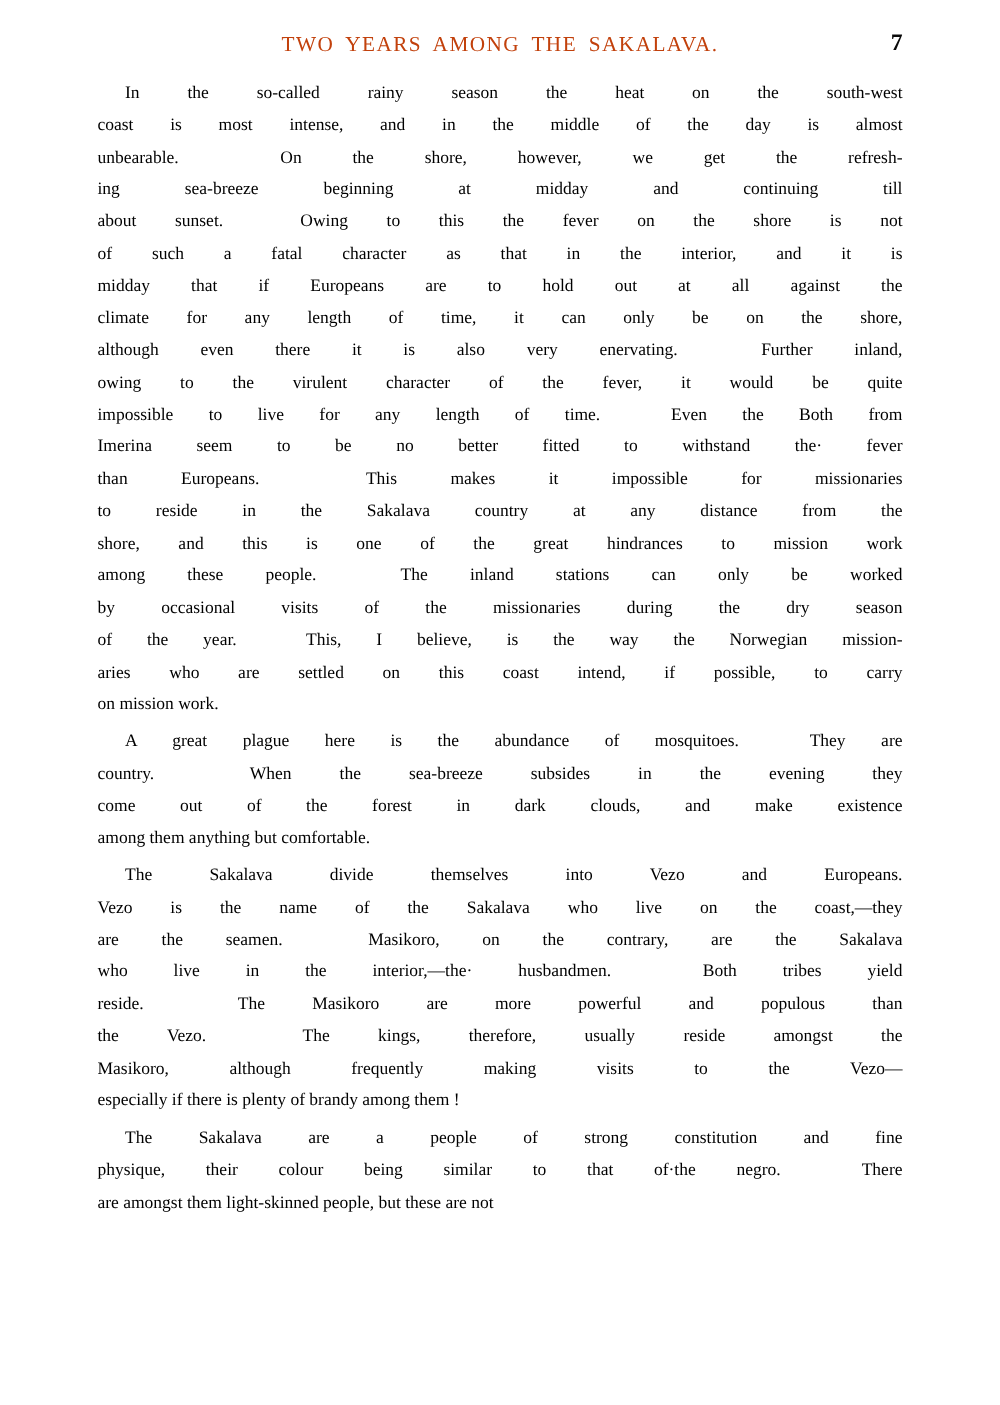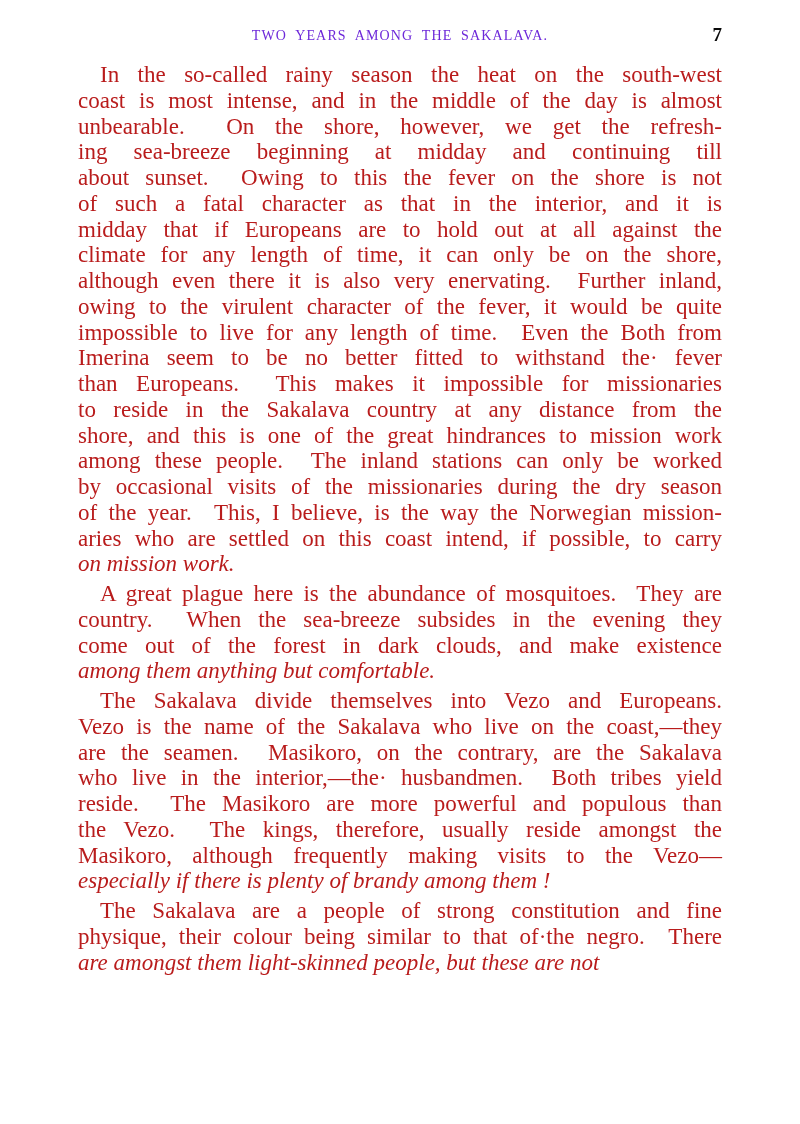--- a/index.html
+++ b/index.html
@@ -29,25 +29,25 @@
     width: 644px;
     height: 24px;
   }
 
   .running-head-title {
     position: absolute;
     left: 0;
     right: 0;
     top: 0;
     text-align: center;
-    font-size: 14px;
+    font-size: 17px;
     line-height: 22px;
     letter-spacing: 1.15px;
     word-spacing: 4px;
-    color: #6d28d9;
+    color: #c2410c;
     white-space: nowrap;
   }
 
   .running-head-folio {
     position: absolute;
     right: 0;
     top: -2px;
     font-size: 19px;
     line-height: 24px;
     font-weight: 700;
@@ -57,36 +57,35 @@
   
   .textblock {
     position: absolute;
     top: 62px;
     left: 78px;
     width: 644px;
   }
 
   .para {
     margin: 0;
-    font-size: 23px;
+    font-size: 14px;
     line-height: 25.75px;
     text-align: justify;
     text-justify: inter-word;
-    color: #b91c1c;
+    color: #000000;
     hyphens: none;
   }
 
   .para + .para {
     margin-top: 4px;
   }
 
   
   .para > .line:last-child {
     text-align: center;
-    font-style: italic;
   }
 
   
   .line {
     display: block;
     text-align: justify;
     text-align-last: justify;
     white-space: pre-wrap;
   }
 

